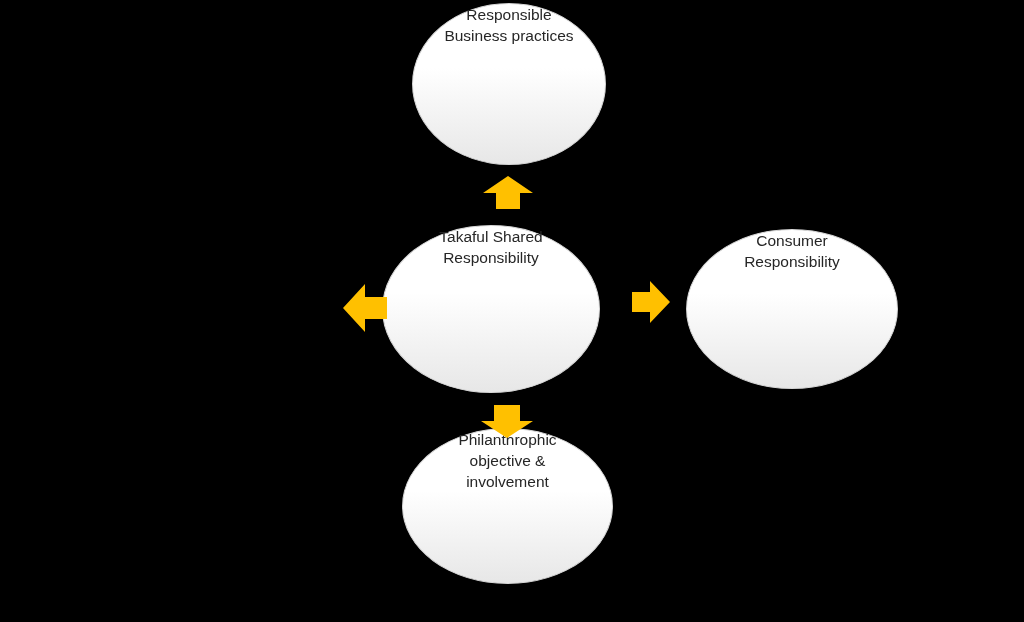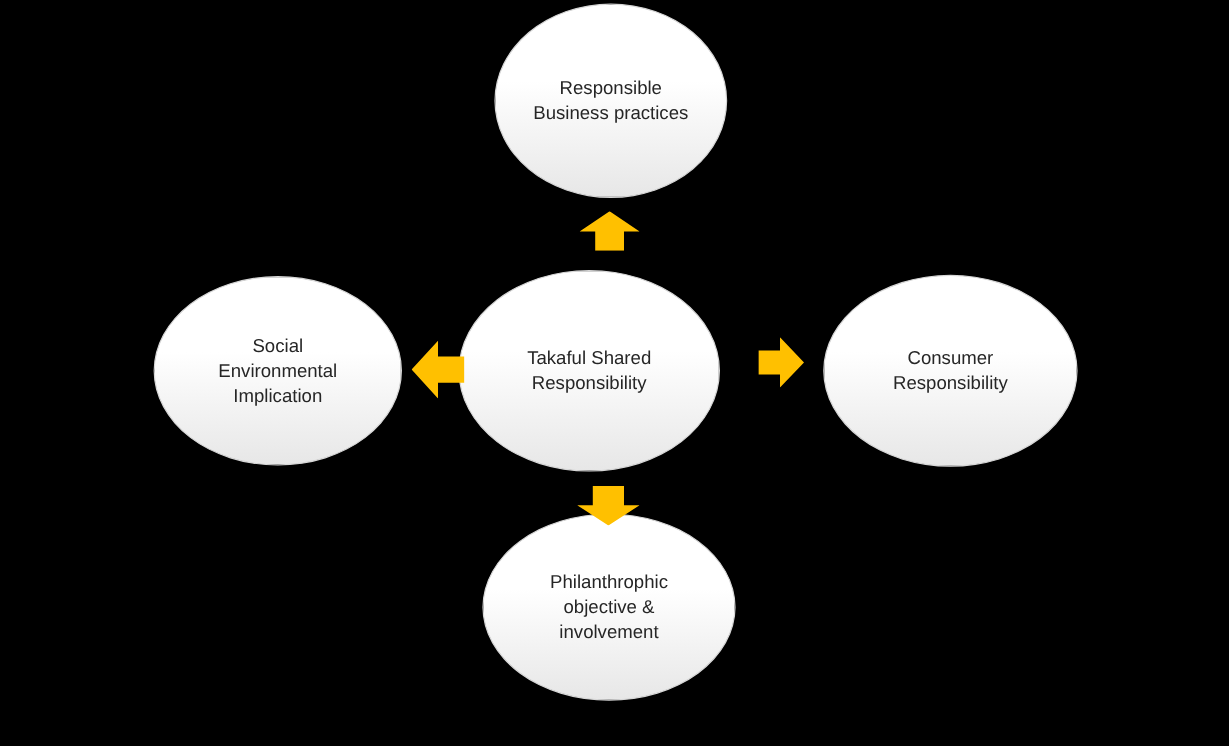--- a/index.html
+++ b/index.html
@@ -19,21 +19,21 @@
     position: absolute;
     border-radius: 50%;
     background: linear-gradient(to bottom,
       var(--ellipse-top, #ffffff) 0%,
       var(--ellipse-top, #ffffff) 40%,
       #f3f3f3 70%,
       var(--ellipse-bottom, #e7e7e7) 100%);
     border: 1px solid var(--ellipse-border, #d6d6d6);
     box-sizing: border-box;
     display: flex;
-    align-items: center;
+    align-items: flex-start;
     justify-content: center;
   }
   .label {
     text-align: center;
     white-space: pre-line;
     font-size: 15.5px;
     line-height: 21px;
     color: var(--text, #262626);
     padding: 0 18px;
   }
@@ -56,25 +56,20 @@
 </head>
 <body>
 
 <div class="canvas">
 
   <div class="ellipse node-top">
     <div class="label">Responsible
 Business practices</div>
   </div>
 
-  <div class="ellipse node-left">
-    <div class="label">Social
-Environmental
-Implication</div>
-  </div>
 
   <div class="ellipse node-center">
     <div class="label">Takaful Shared
 Responsibility</div>
   </div>
 
   <div class="ellipse node-right">
     <div class="label">Consumer
 Responsibility</div>
   </div>

